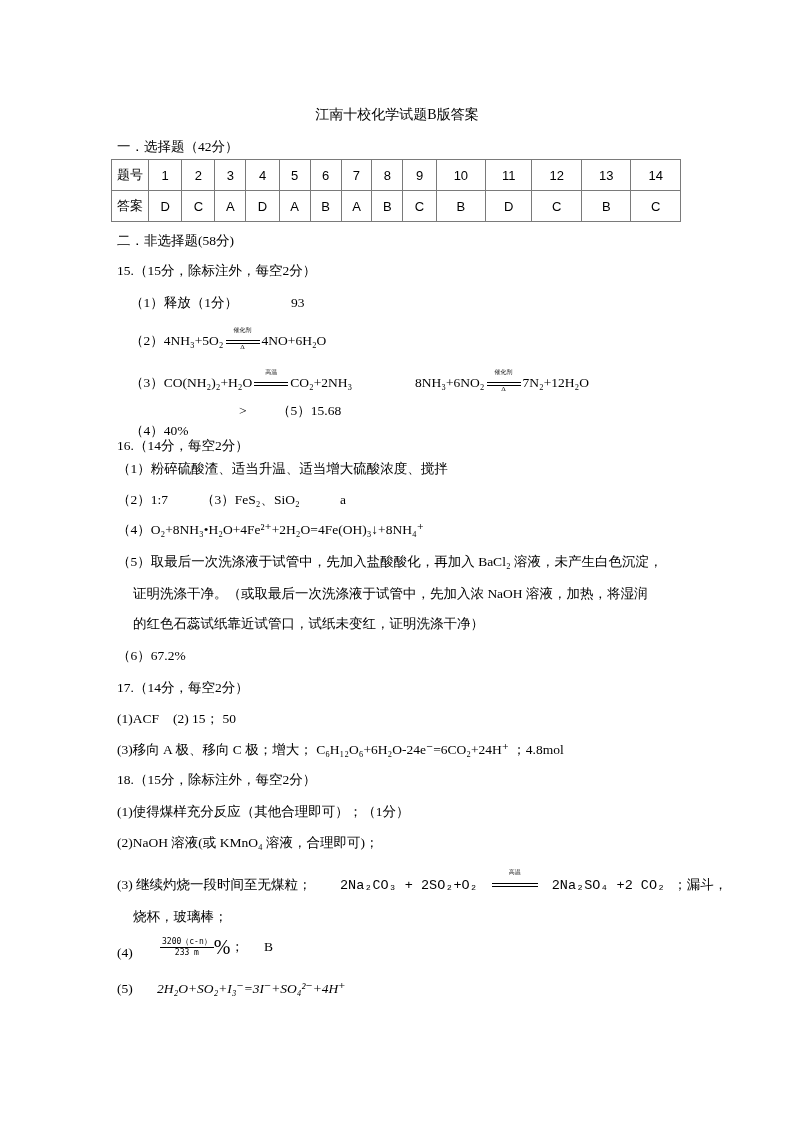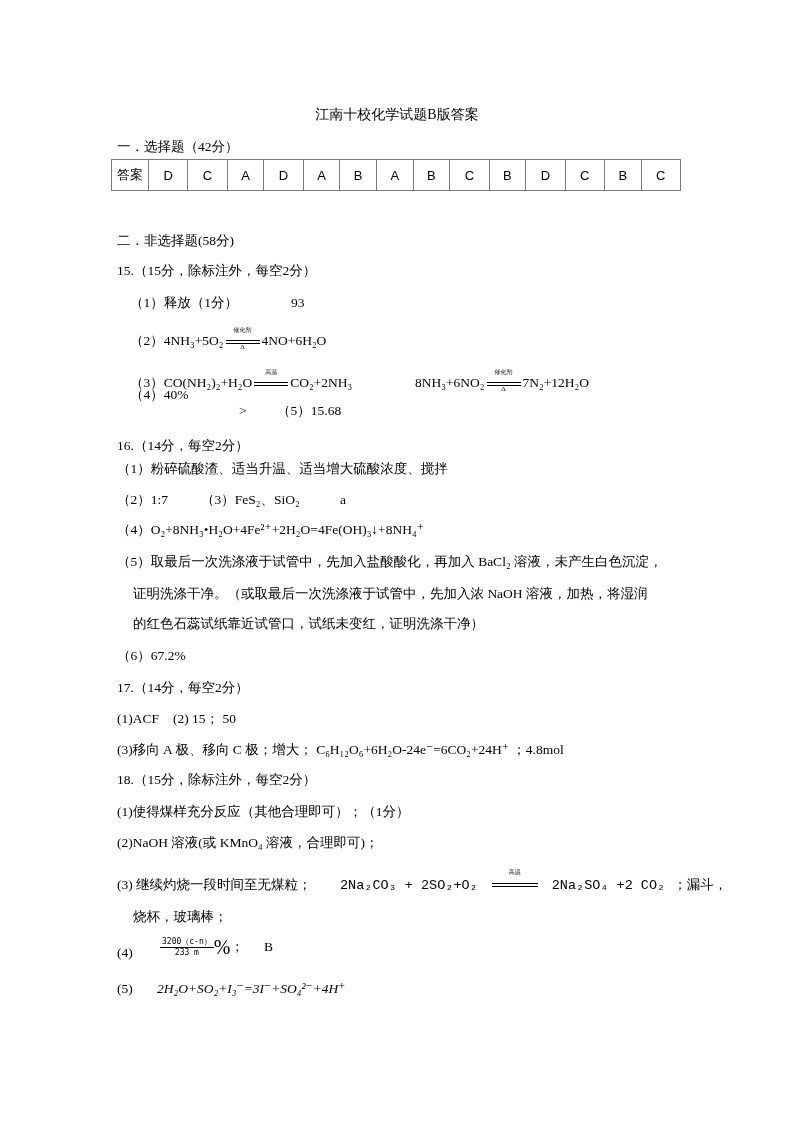--- a/index.html
+++ b/index.html
@@ -24,20 +24,37 @@
 </style>
 </head>
 <body>
 
 <div class="abs title">江南十校化学试题B版答案</div>
 
 <div class="abs sec" style="top:140px;">一．选择题（42分）</div>
 
 <table class="ans">
   <tbody>
+      <tr id="row-q">
+    <td class="hd">题号</td>
+  <td>1</td>
+        <td>2</td>
+        <td>3</td>
+        <td>4</td>
+        <td>5</td>
+        <td>6</td>
+        <td>7</td>
+        <td>8</td>
+        <td>9</td>
+        <td>10</td>
+        <td>11</td>
+        <td>12</td>
+        <td>13</td>
+        <td>14</td>
+      </tr>
   <tr id="row-a">
     <td class="hd">答案</td>
   <td>D</td>
         <td>C</td>
         <td>A</td>
         <td>D</td>
         <td>A</td>
         <td>B</td>
         <td>A</td>
         <td>B</td>
@@ -61,21 +78,21 @@
   <span>（2）</span><span>4NH₃+5O₂</span><span class="arrow"><span class="cond">催化剂</span><span class="l1"></span><span class="l2"></span><span class="below">Δ</span></span><span>4NO+6H₂O</span>
 </div>
 
 <div class="abs" style="left:130px;top:376px;">
   <span>（3）</span><span>CO(NH₂)₂+H₂O</span><span class="arrow"><span class="cond">高温</span><span class="l1"></span><span class="l2"></span></span><span>CO₂+2NH₃</span>
 </div>
 <div class="abs" style="left:415px;top:376px;">
   <span>8NH₃+6NO₂</span><span class="arrow"><span class="cond">催化剂</span><span class="l1"></span><span class="l2"></span><span class="below">Δ</span></span><span>7N₂+12H₂O</span>
 </div>
 
-<div class="abs" style="left:130px;top:388px;text-align:right;">（4）40%</div>
+<div class="abs" style="left:130px;top:424px;text-align:right;">（4）40%</div>
 <div class="abs" style="left:239px;top:404px;">&gt;</div>
 <div class="abs" style="left:277px;top:404px;">（5）15.68</div>
 
 <div class="abs" style="left:117px;top:431px;margin-top:8px;">16.（14分，每空2分）</div>
 <div class="abs" style="left:117px;top:462px;">（1）粉碎硫酸渣、适当升温、适当增大硫酸浓度、搅拌</div>
 <div class="abs" style="left:117px;top:493px;">（2）1:7</div>
 <div class="abs" style="left:201px;top:493px;">（3）FeS₂、SiO₂</div>
 <div class="abs" style="left:340px;top:493px;">a</div>
 <div class="abs" style="left:117px;top:523px;">（4）O₂+8NH₃•H₂O+4Fe²⁺+2H₂O=4Fe(OH)₃↓+8NH₄⁺</div>
 <div class="abs" style="left:117px;top:555px;">（5）取最后一次洗涤液于试管中，先加入盐酸酸化，再加入 BaCl₂ 溶液，未产生白色沉淀，</div>

